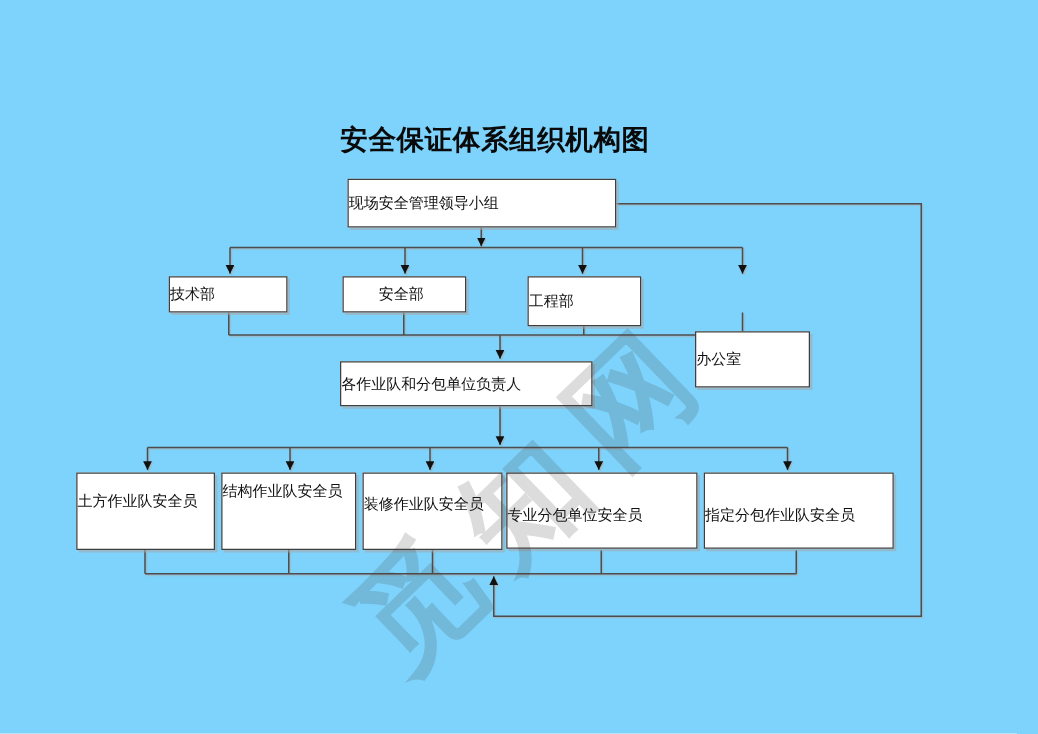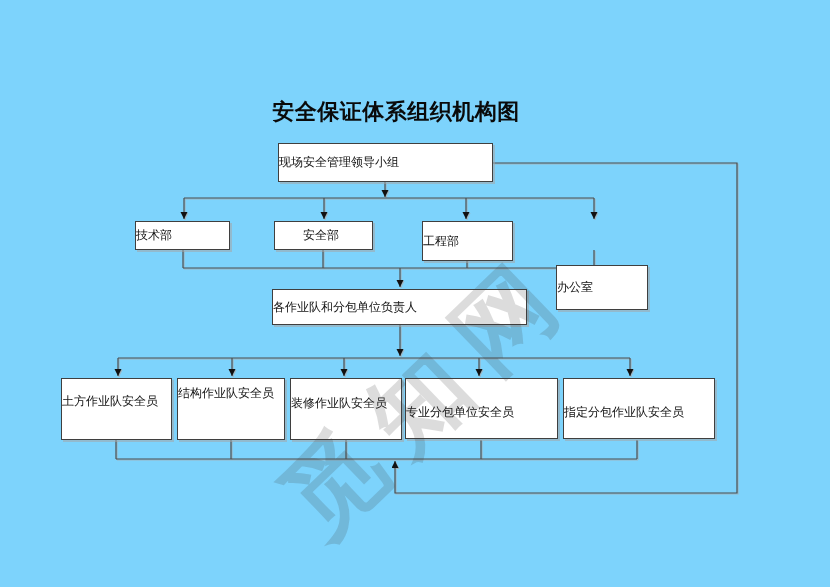--- a/index.html
+++ b/index.html
@@ -35,21 +35,21 @@
     line-height:15px;
     z-index:2;
   }
   .node.top-align{align-items:flex-start;}
   .node.two-line{flex-direction:row;align-items:center;justify-content:flex-start;line-height:19px;}
   #root-node      {left:278px;top:143px;width:215px;height:39px;}
   #dept-node-0    {left:135px;top:221px;width:95px;height:29px;}
   #dept-node-1    {left:274px;top:221px;width:99px;height:29px;padding-left:28px;}
   #dept-node-2    {left:422px;top:221px;width:91px;height:40px;}
   #dept-node-3    {left:556px;top:221px;width:92px;height:45px;margin-top:44px;}
-  #mid-node       {left:272px;top:289px;width:255px;height:36px;}
+  #mid-node       {left:272px;top:289px;width:202px;height:36px;}
   #team-node-0    {left:61px; top:378px;width:111px;height:62px;padding-top:15px;}
   #team-node-1    {left:177px;top:378px;width:108px;height:62px;padding-top:7px;}
   #team-node-2    {left:290px;top:378px;width:112px;height:62px;padding-top:17px;}
   #team-node-3    {left:405px;top:378px;width:153px;height:61px;padding-top:8px;}
   #team-node-4    {left:563px;top:378px;width:152px;height:61px;padding-top:8px;}
   #connector-svg{
     position:absolute;left:0;top:0;z-index:1;
     filter:drop-shadow(1px 1px 0px rgba(170,170,170,0.7));
   }
   .watermark{

